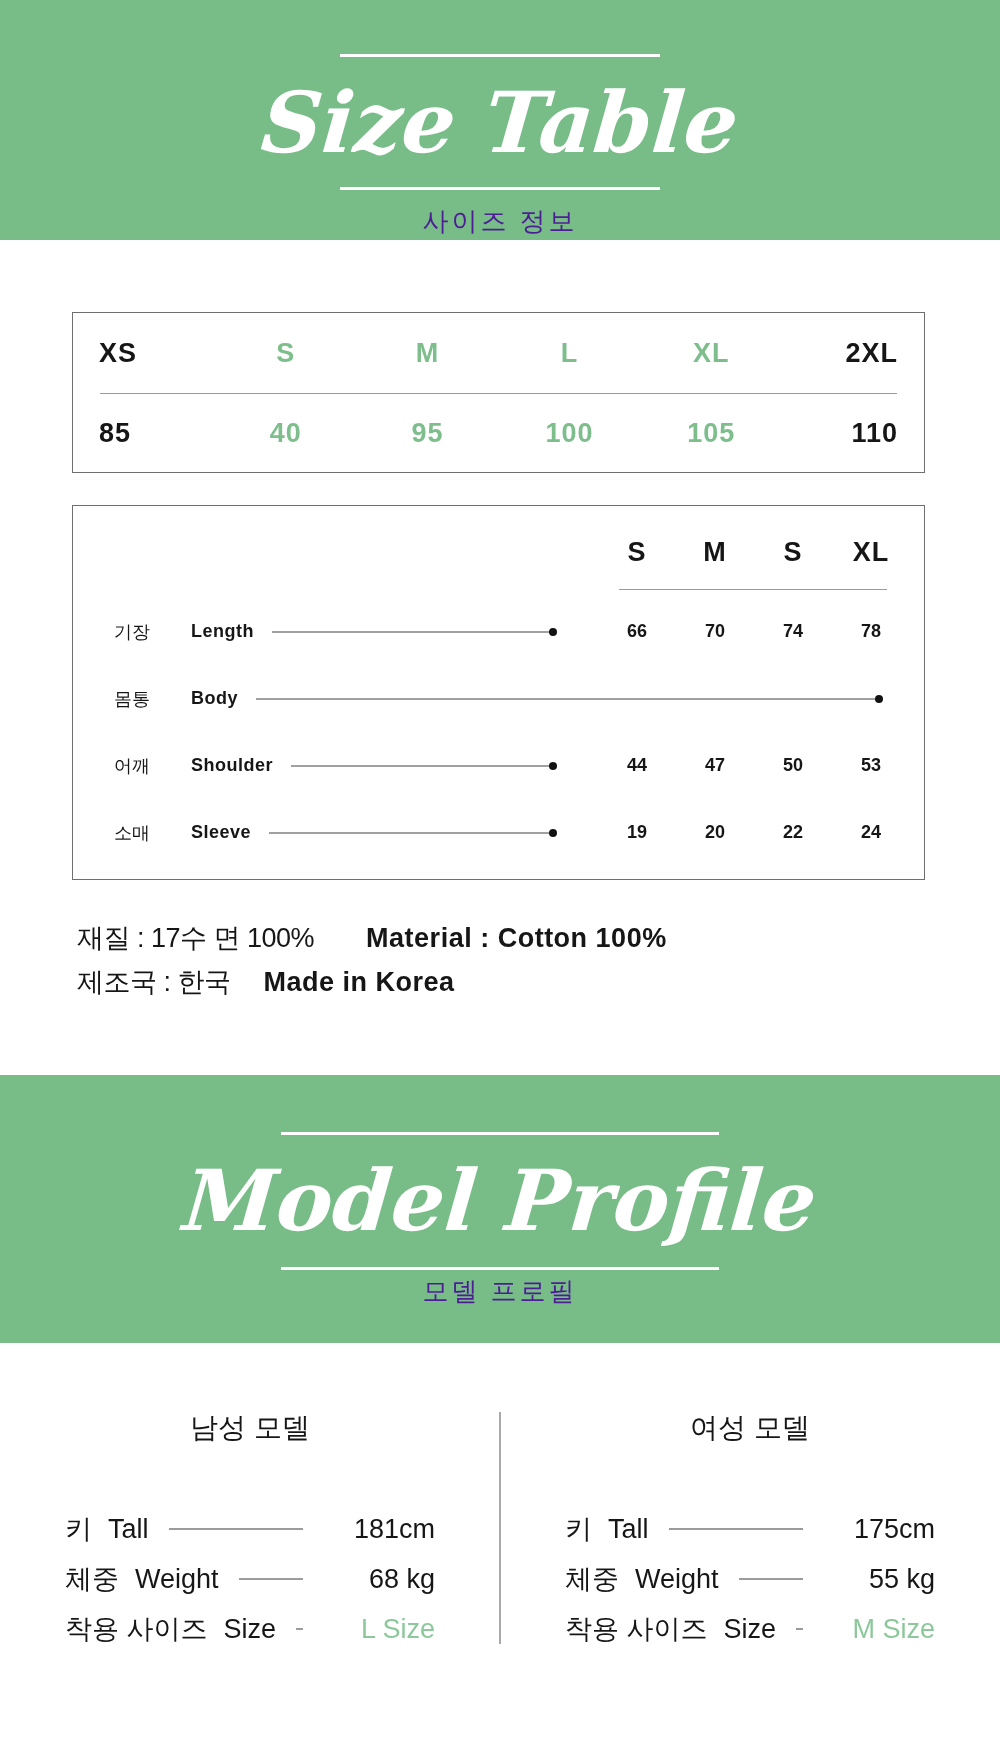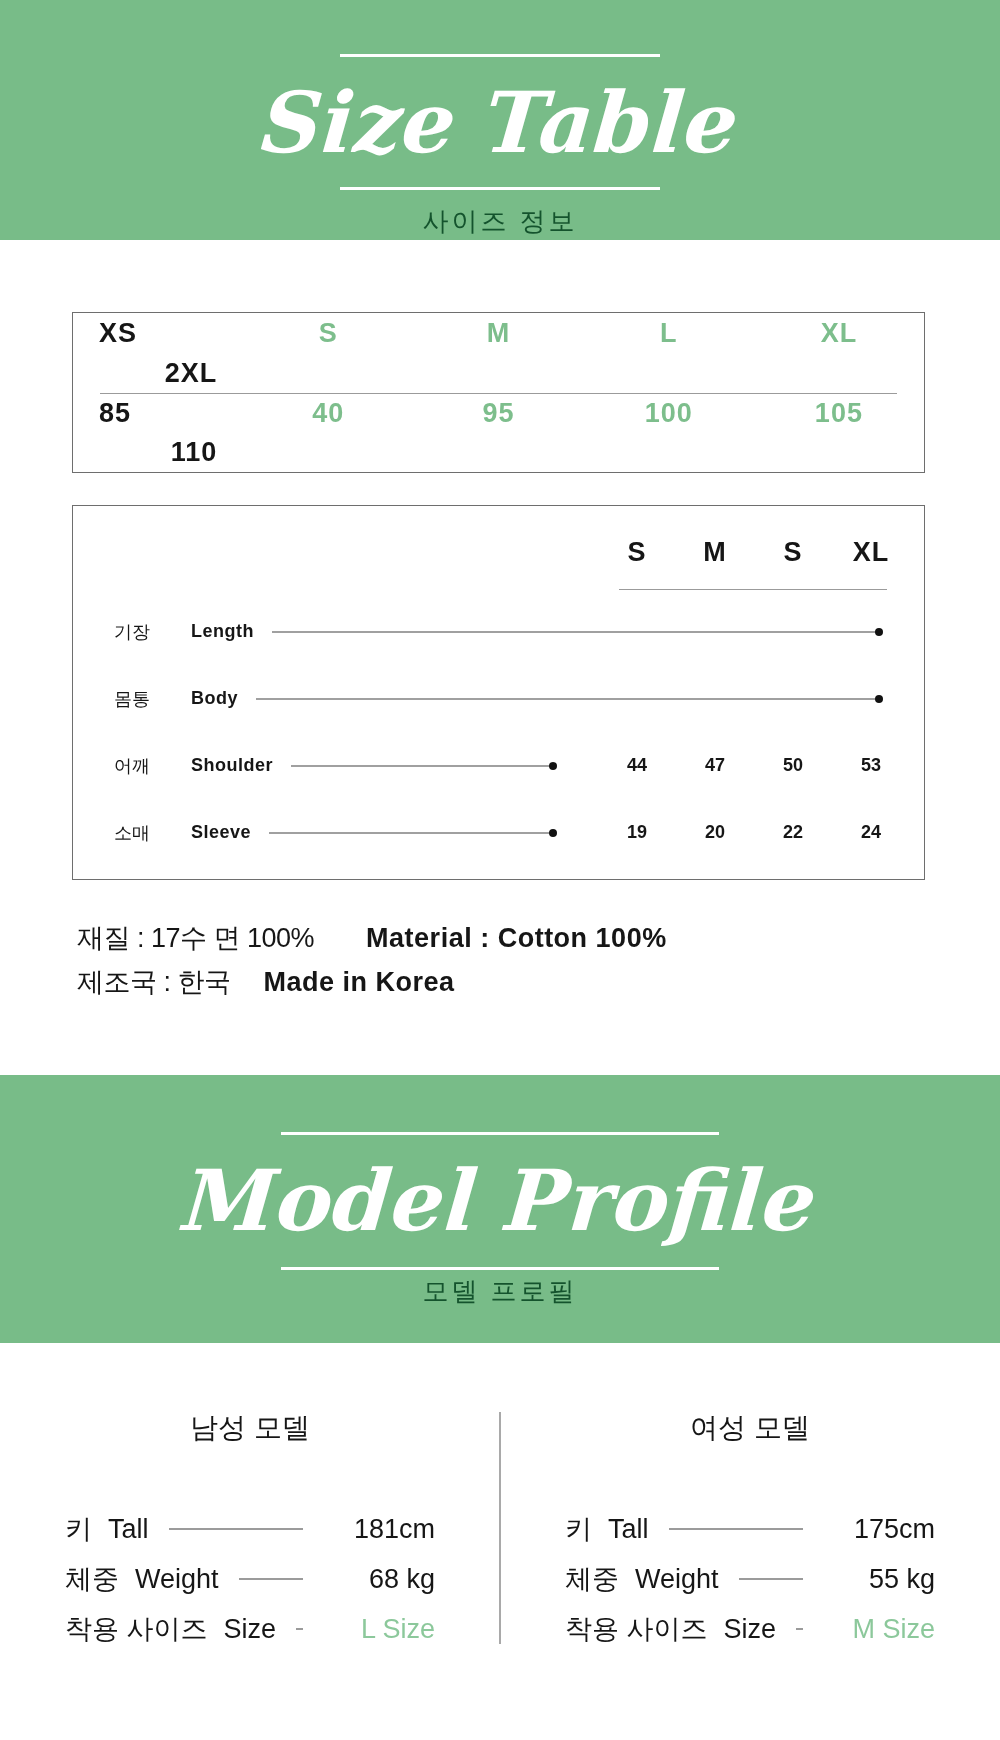--- a/index.html
+++ b/index.html
@@ -27,27 +27,27 @@
   .banner-profile .rule{width:438px;}
   .banner-size .rule-top{margin-top:54px;}
   .banner-profile .rule-top{margin-top:57px;}
   .script-title{
     font-family:"DejaVu Serif","Liberation Serif",serif;
     font-style:italic;font-weight:700;color:#ffffff;
     font-size:84px;transform:skewX(-5deg);white-space:nowrap;
   }
   .banner-size .script-title{line-height:116px;margin:8px 0 6px;}
   .banner-profile .script-title{line-height:120px;margin:6px 0 6px;}
-  .banner-sub{color:#14532d;font-size:26px;font-weight:500;letter-spacing:3px;}
+  .banner-sub{color:#4c1d95;font-size:26px;font-weight:500;letter-spacing:3px;}
   .banner-size .banner-sub{margin-top:14px;}
   .banner-profile .banner-sub{margin-top:4px;}
   
   .table1{position:absolute;left:72px;top:312px;width:853px;height:161px;
     border:1px solid var(--border-gray);}
-  .t1-row{display:grid;grid-template-columns:repeat(5,1fr);align-items:center;
+  .t1-row{display:grid;grid-template-columns:repeat(6,1fr);align-items:center;
     height:80px;font-size:27px;font-weight:700;letter-spacing:1px;text-align:center;}
   .t1-row .c0{text-align:left;padding-left:26px;}
   .t1-row .c5{text-align:right;padding-right:26px;}
   .t1-div{height:1px;background:var(--line-gray);margin:0 27px;}
   .t1-vals{height:78px;}
   .grn{color:var(--text-green);}
   
   .table2{position:absolute;left:72px;top:505px;width:853px;height:375px;
     border:1px solid var(--border-gray);padding-top:29px;}
   .t2-head{display:flex;justify-content:flex-end;}
@@ -126,20 +126,26 @@
         <span>XL</span>
       </div>
     </div>
     <div class="t2-underline"></div>
     <div class="t2-body">
 
       <div class="t2-row">
         <span class="kr">기장</span>
         <span class="en">Length</span>
         <span class="leader"></span>
+        <span class="t2-vals">
+          <span>66</span>
+          <span>70</span>
+          <span>74</span>
+          <span>78</span>
+        </span>
       </div>
 
       <div class="t2-row">
         <span class="kr">몸통</span>
         <span class="en">Body</span>
         <span class="leader"></span>
       </div>
 
       <div class="t2-row">
         <span class="kr">어깨</span>

